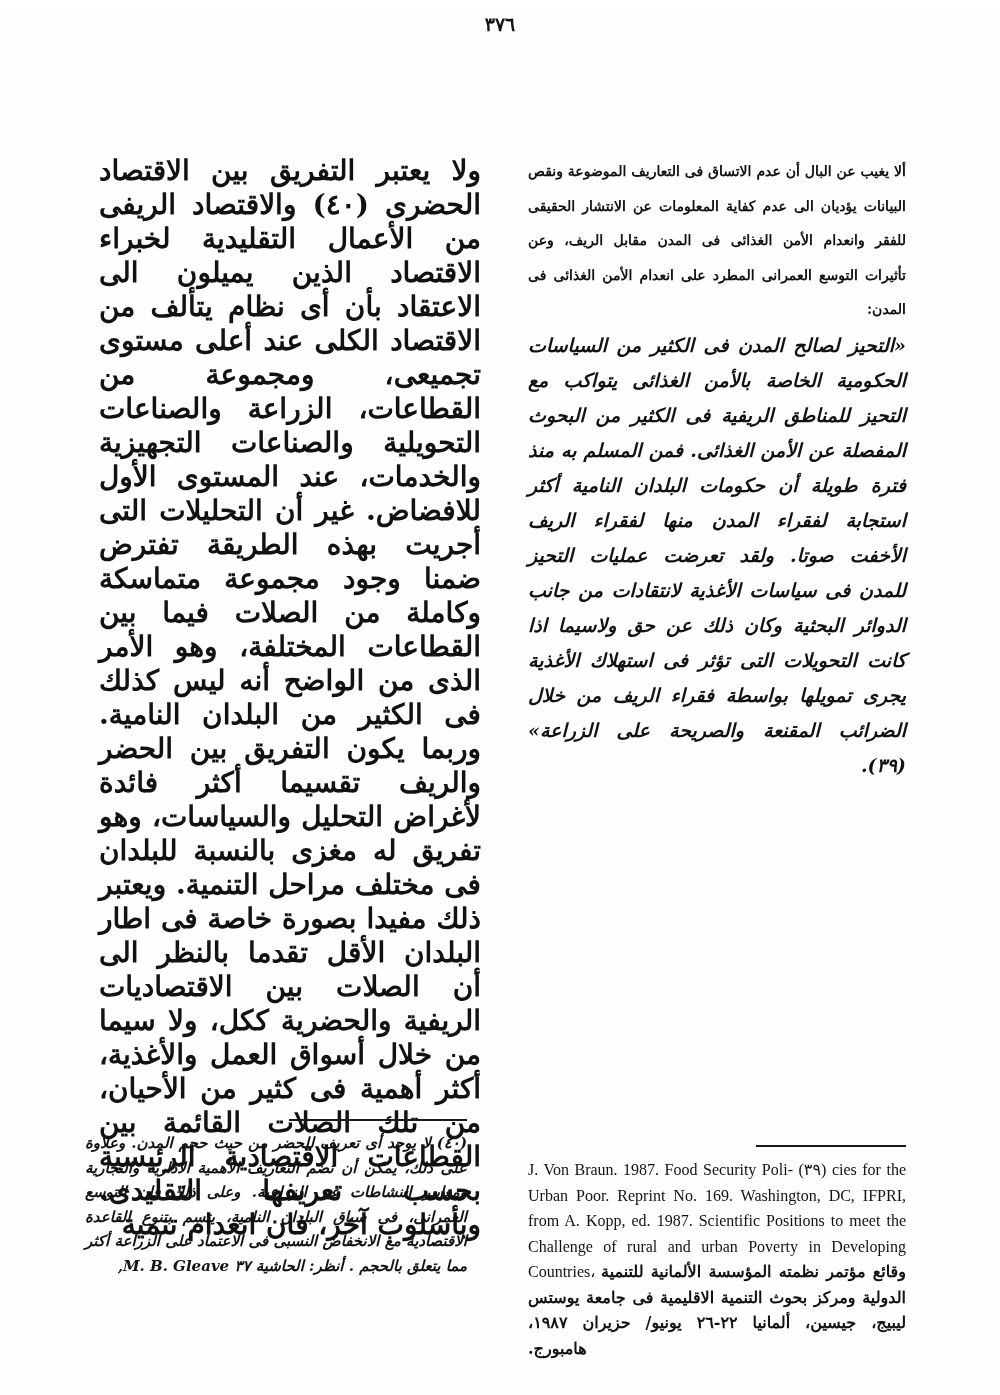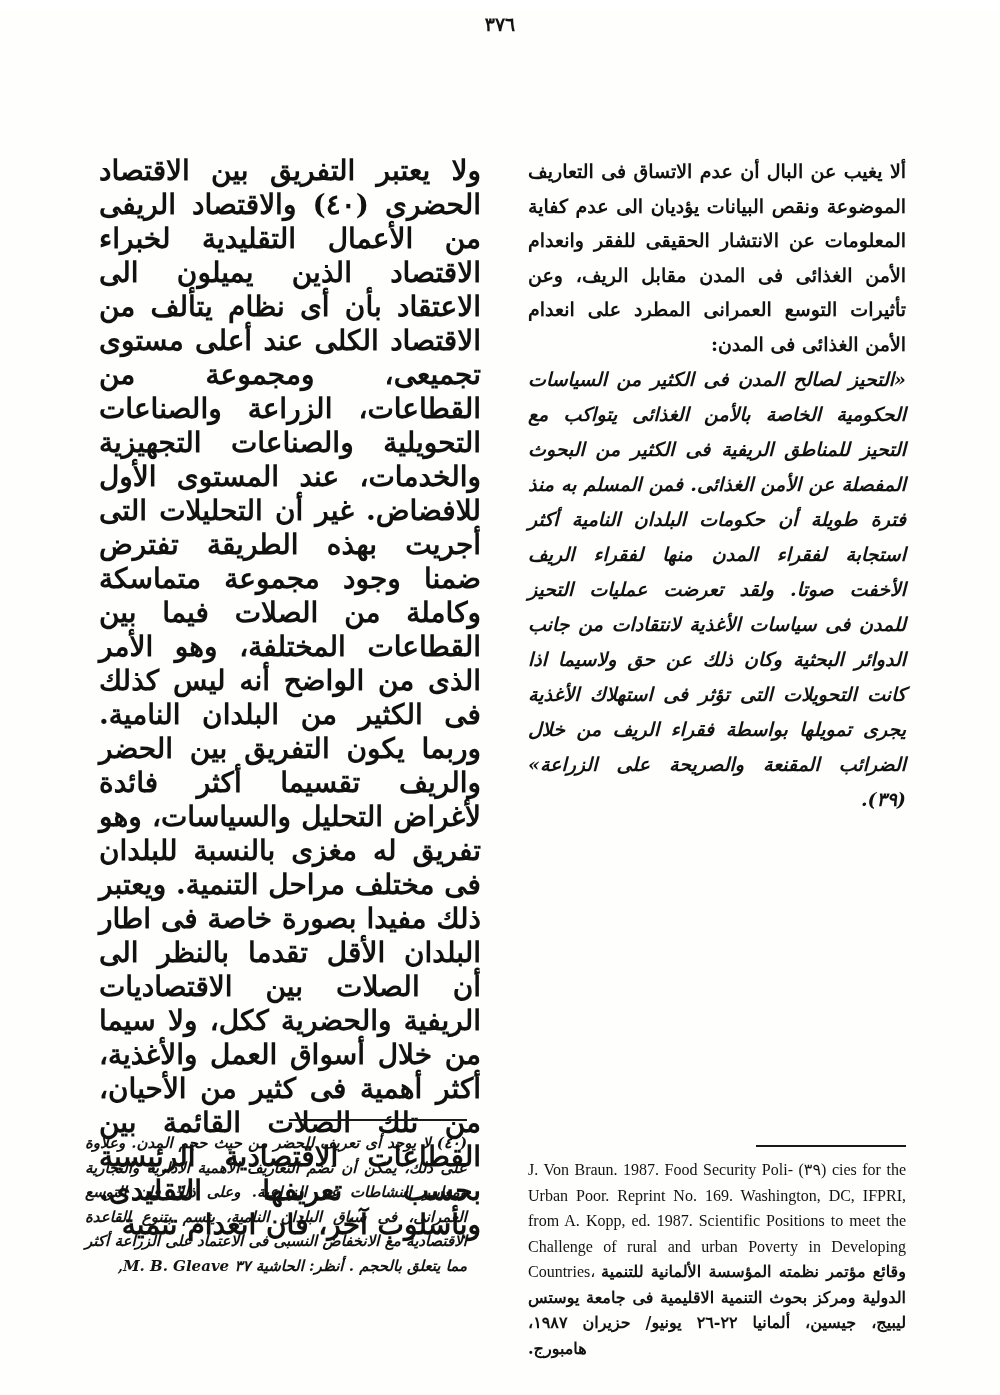--- a/index.html
+++ b/index.html
@@ -43,21 +43,21 @@
     line-height: 34px;
     font-weight: 600;
   }
   .col-right {
     position: absolute;
     left: 528px;
     top: 143px;
     width: 378px;
   }
   .col-right .intro {
-    font-size: 19px;
+    font-size: 14px;
     line-height: 34.5px;
     font-weight: 600;
   }
   .col-right .quote {
     font-size: 19px;
     line-height: 35px;
     font-weight: bold;
     font-style: italic;
     margin-top: 1px;
   }

